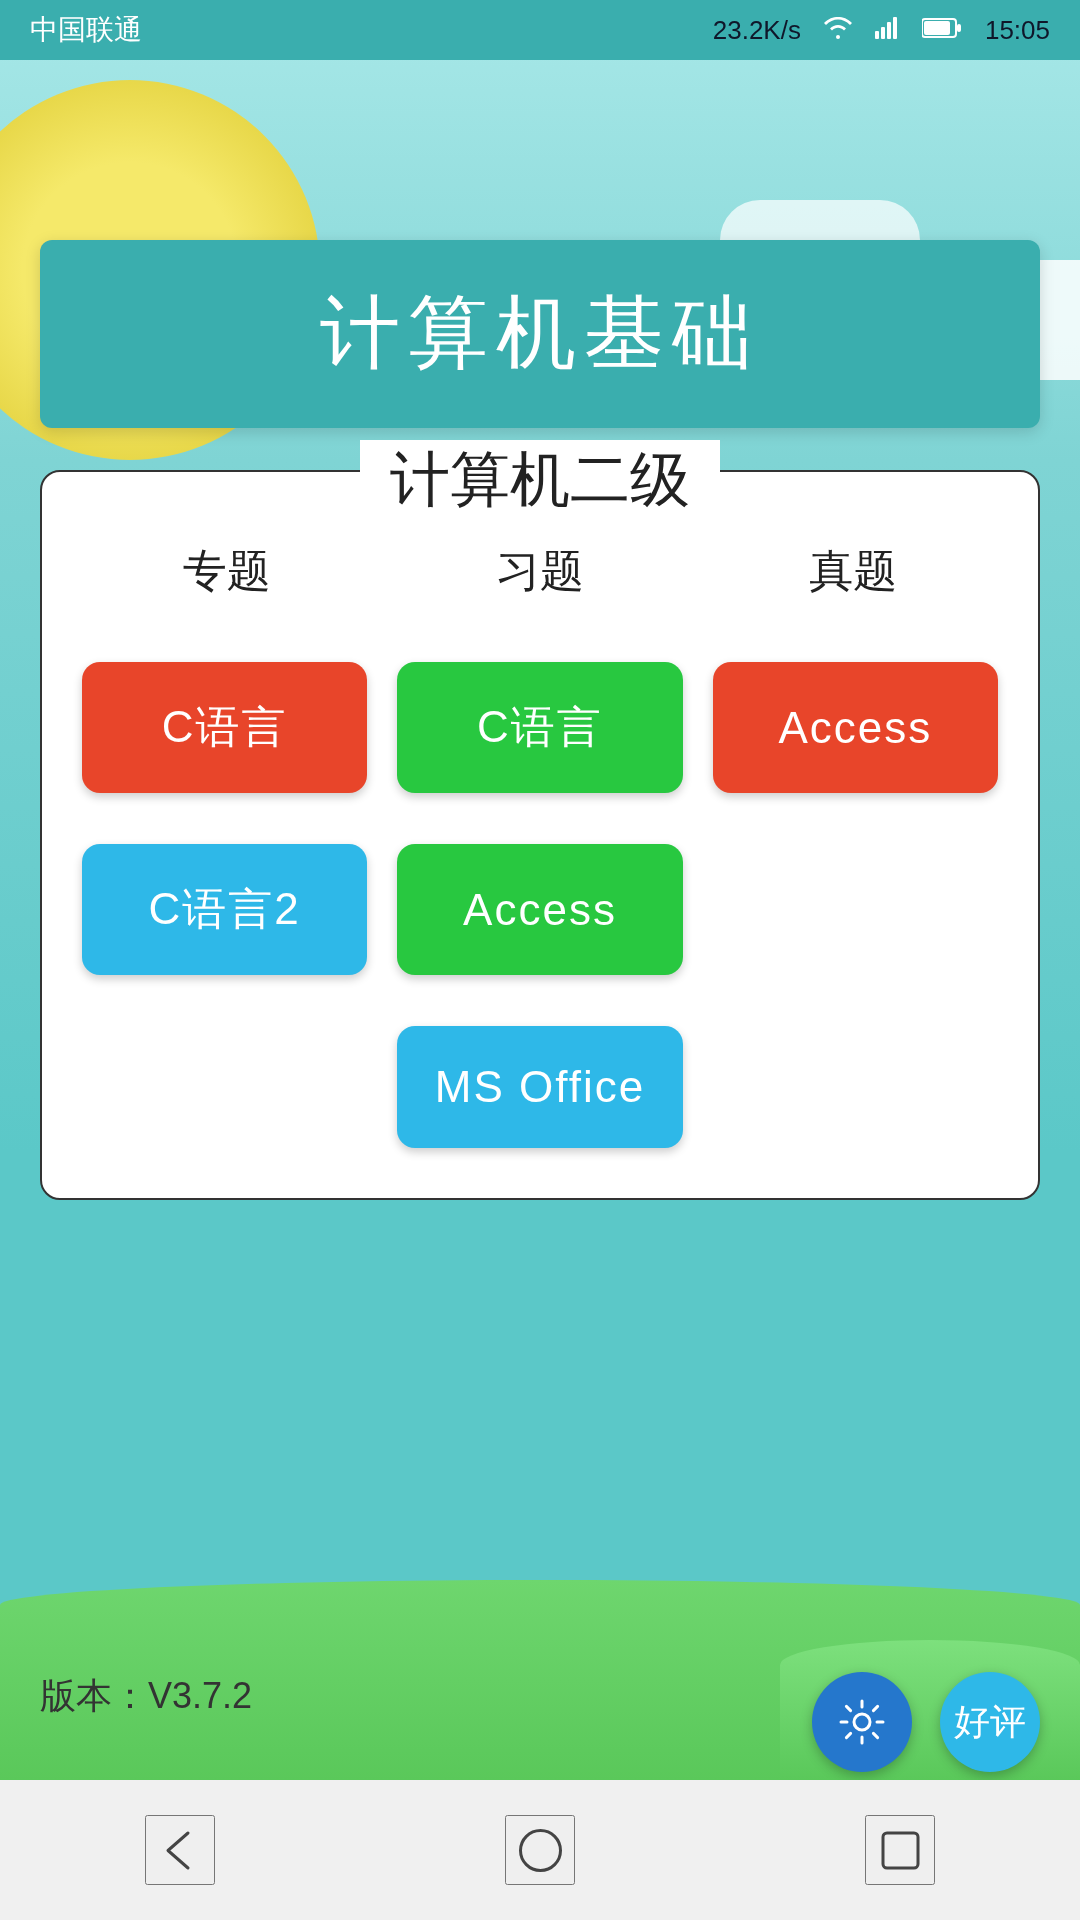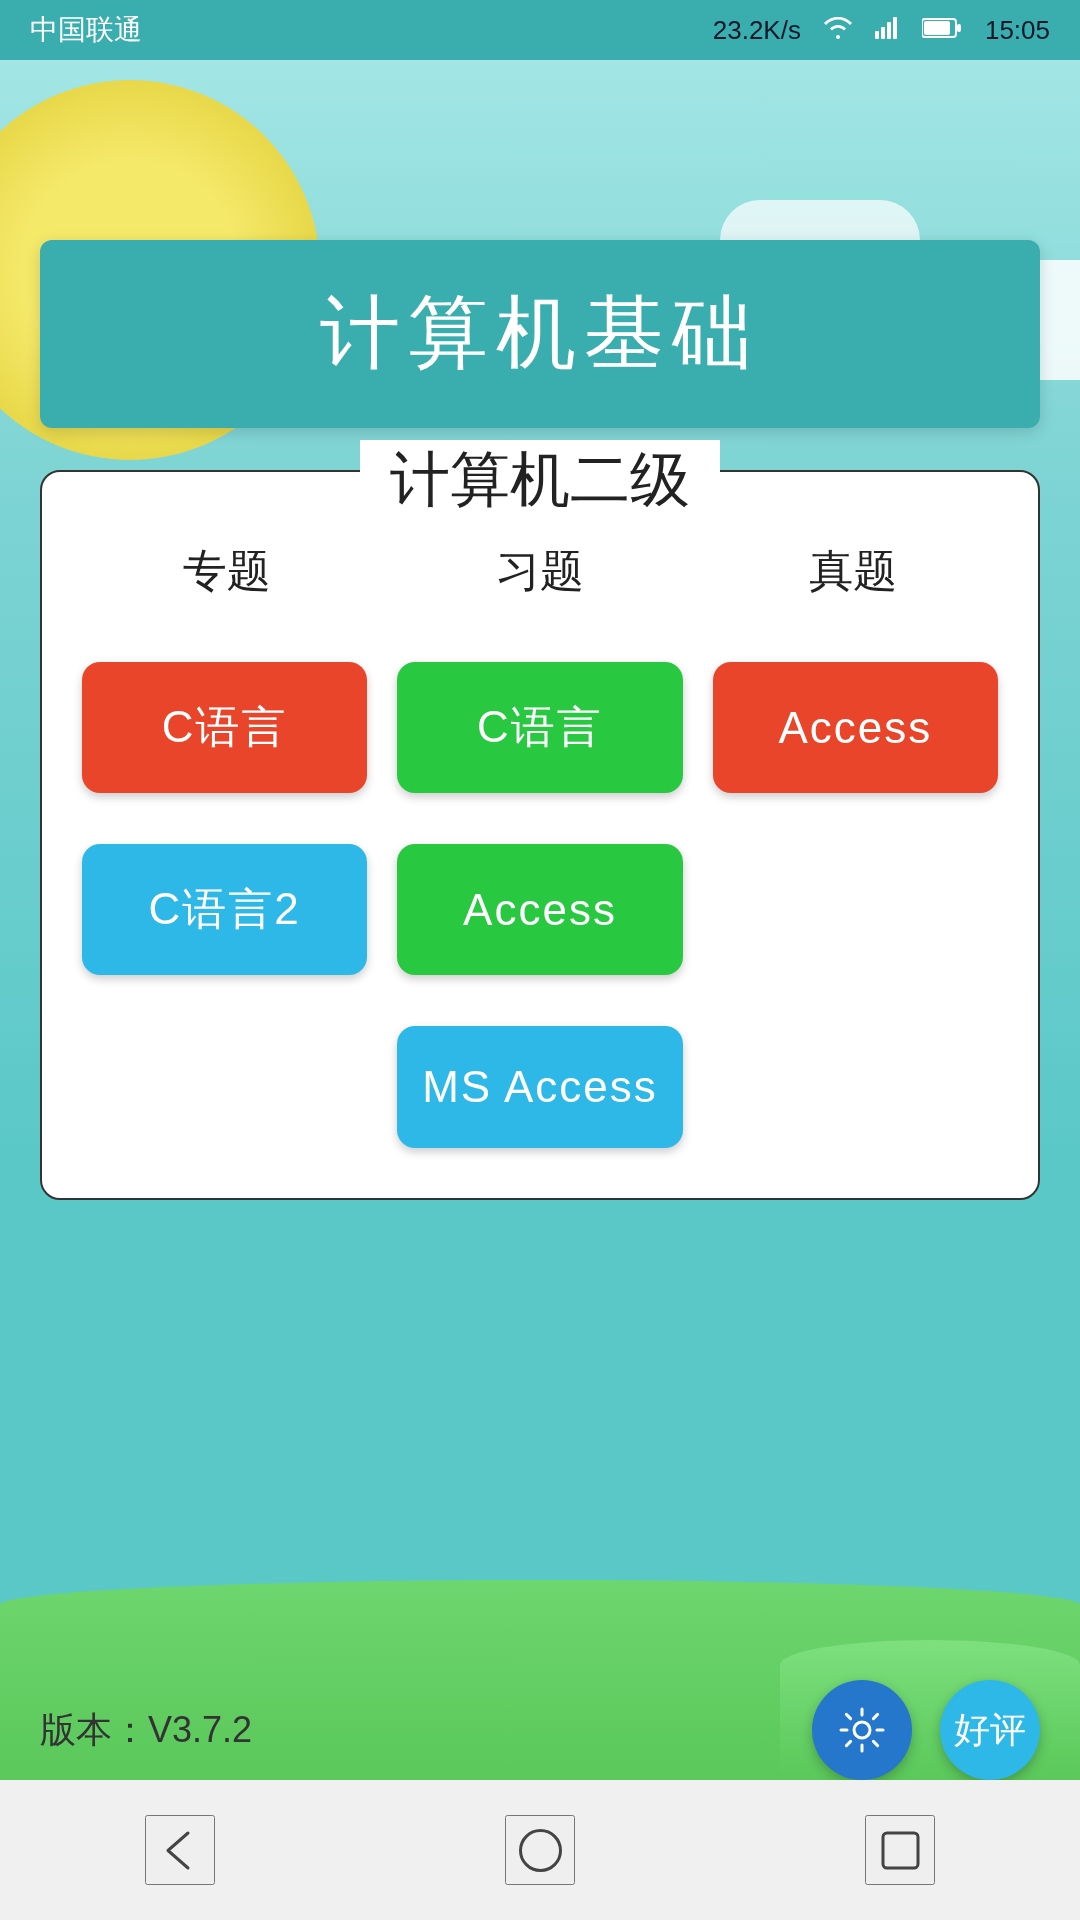--- a/index.html
+++ b/index.html
@@ -196,24 +196,23 @@
     .btn-blue { background: #2eb8e8; }
     .btn-green { background: #28c840; }
 
     .grid-btn.span-center {
       grid-column: 2;
     }
 
     
     #bottom-bar {
       position: absolute;
-      bottom: 140px;
+      bottom: 148px;
       left: 0; right: 0;
       display: flex;
-      align-items: center;
       justify-content: space-between;
       padding: 0 40px;
       z-index: 6;
     }
     .version-text {
       font-size: 36px;
       color: #333;
       font-weight: 400;
     }
     .bottom-btns {
@@ -321,21 +320,21 @@
   <div class="btn-grid">
 
     <button class="grid-btn btn-red">C语言</button>
     <button class="grid-btn btn-green">C语言</button>
 
     <button class="grid-btn btn-red">Access</button>
     <button class="grid-btn btn-blue">C语言2</button>
     <button class="grid-btn btn-green">Access</button>
 
     <div style="grid-column:1; visibility:hidden;"></div>
-    <button class="grid-btn btn-blue span-center">MS Access</button>
+    <button class="grid-btn btn-blue span-center">MS Office</button>
     <div style="grid-column:3; visibility:hidden;"></div>
   </div>
 </div>
 
 <div id="bottom-bar">
   <span class="version-text">版本：V3.7.2</span>
   <div class="bottom-btns">
     <button class="circle-btn settings">
       <svg width="50" height="50" viewBox="0 0 50 50" fill="none" xmlns="http://www.w3.org/2000/svg">
         <circle cx="25" cy="25" r="8" stroke="white" stroke-width="3"></circle>

